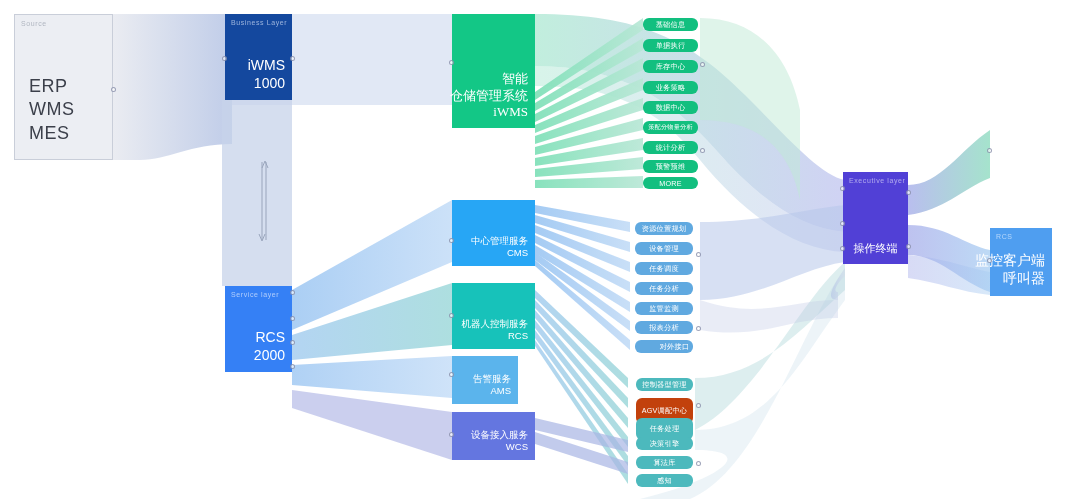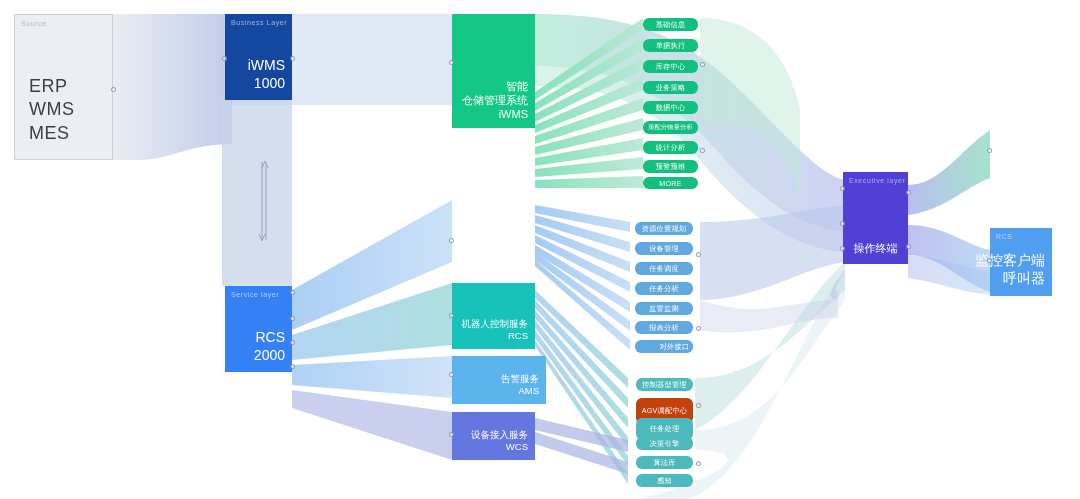--- a/index.html
+++ b/index.html
@@ -160,51 +160,57 @@
     <span class="layer-tag" style="color:#cfdcf4;">Business Layer</span>
     <span class="body" style="color:#fff;font-size:14px;">
       <span class="ln">iWMS</span>
       <span class="ln">1000</span>
     </span>
   </div>
   <span class="dot" style="left:222px;top:56px;"></span>
   <span class="dot" style="left:290px;top:56px;"></span>
 
   <div class="node" style="left:452px;top:14px;width:83px;height:114px;background:#13c786;">
-    <span class="body" style="color:#ffffff;font-size:11px;">
+    <span class="body" style="color:#ffffff;font-size:13px;font-family:Liberation Serif, serif;">
       <span class="ln">智能</span>
       <span class="ln">仓储管理系统</span>
       <span class="ln">iWMS</span>
     </span>
   </div>
   <span class="dot" style="left:449px;top:60px;"></span>
 
   <div class="node" style="left:225px;top:286px;width:67px;height:86px;background:#3580f5;">
     <span class="layer-tag" style="color:#dce9ff;">Service layer</span>
     <span class="body" style="color:#fff;font-size:14px;">
       <span class="ln">RCS</span>
       <span class="ln">2000</span>
     </span>
   </div>
   <span class="dot" style="left:290px;top:290px;"></span>
   <span class="dot" style="left:290px;top:316px;"></span>
   <span class="dot" style="left:290px;top:340px;"></span>
   <span class="dot" style="left:290px;top:364px;"></span>
 
+  <div class="node" style="left:452px;top:200px;width:83px;height:66px;background:#27a6f5;">
+    <span class="body" style="color:#fff;font-size:9.5px;">
+      <span class="ln">中心管理服务</span>
+      <span class="ln">CMS</span>
+    </span>
+  </div>
   <span class="dot" style="left:449px;top:238px;"></span>
 
   <div class="node" style="left:452px;top:283px;width:83px;height:66px;background:#17c2ba;">
     <span class="body" style="color:#fff;font-size:9.5px;">
       <span class="ln">机器人控制服务</span>
       <span class="ln">RCS</span>
     </span>
   </div>
   <span class="dot" style="left:449px;top:313px;"></span>
 
-  <div class="node" style="left:452px;top:356px;width:94px;height:48px;background:#5bb4ec;">
+  <div class="node" style="left:452px;top:356px;width:66px;height:48px;background:#5bb4ec;">
     <span class="body" style="color:#fff;font-size:9.5px;">
       <span class="ln">告警服务</span>
       <span class="ln">AMS</span>
     </span>
   </div>
   <span class="dot" style="left:449px;top:372px;"></span>
 
   <div class="node" style="left:452px;top:412px;width:83px;height:48px;background:#6476e0;">
     <span class="body" style="color:#fff;font-size:9.5px;margin-top:24px;">
       <span class="ln">设备接入服务</span>

